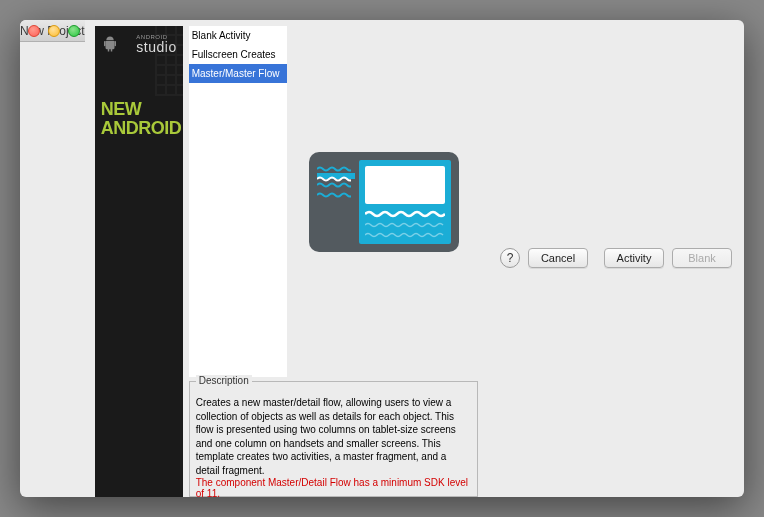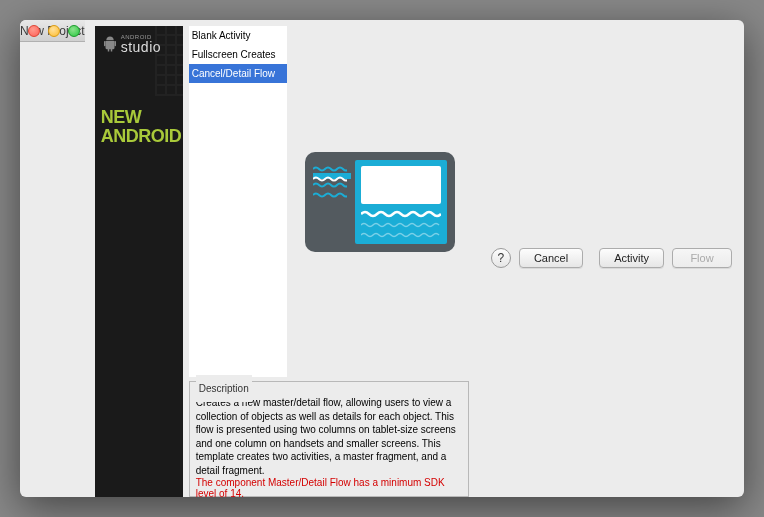--- a/index.html
+++ b/index.html
@@ -48,21 +48,21 @@
       background: #1a1a1a;
       position: relative;
       flex-shrink: 0;
       overflow: hidden;
     }
     .logo-block {
       padding: 8px 6px 10px 6px;
       background: #1a1a1a;
     }
     .android-icon {
-      display:flex; align-items:center; gap:2px; margin-bottom:14px;
+      display:flex; align-items:center; gap:2px; margin-bottom:6px;justify-content:space-between;
     }
     .droid {
       width: 18px; height: 18px; position: relative;
     }
     .droid svg { width:18px; height:18px; }
     .as-text { color:#aaa; line-height:1; }
     .as-android { font-size: 6px; letter-spacing: 0.5px; color:#999; }
     .as-studio { font-size: 14px; font-weight: 300; color:#ddd; letter-spacing:0.5px; }
     
     .new-project-label {
@@ -140,39 +140,39 @@
       font-size: 10px;
       position: relative;
       height: 116px;
       display:flex; flex-direction:column;
     }
     .desc-label {
       position: absolute;
       top: -7px;
       left: 6px;
       background: #ececec;
-      padding: 8px 3px;
+      padding: 0 3px;
       font-size: 10px;
       color: #333;
     }
     .desc-text { color:#000; line-height:1.35; margin-top:12px; }
     .desc-warning { color:#d40000; margin-top:auto; }
     
     .button-bar {
       display:flex; align-items:center; padding: 8px 12px 10px 12px;
       gap: 8px;
     }
     .help-btn {
       width:20px; height:20px; border-radius:50%; border:1px solid #999;
       background: linear-gradient(#fdfdfd,#e6e6e6); font-size:12px;
       display:flex; align-items:center; justify-content:center; color:#333;
       cursor:pointer;
     }
     .mac-btn {
-      height:20px; min-width:60px; padding: 0 14px;
+      height:20px; min-width:60px; padding: 0 7px;
       background: linear-gradient(#fdfdfd,#e6e6e6);
       border: 1px solid #acacac; border-radius:4px;
       font-size:11px; color:#222; cursor:pointer;
       box-shadow: 0 1px 0 rgba(0,0,0,0.08);
     }
     .mac-btn:disabled { color:#aaa; cursor:default; background:linear-gradient(#f6f6f6,#ececec); }
     .spacer { flex:1; }
   </style>
 </head>
 <body>
@@ -211,21 +211,21 @@
         <div>NEW</div>
         <div>ANDROID</div>
       </div>
     </div>
 
     <div class="main-area">
       <div class="upper">
         <div class="template-list" id="template-list">
             <div class="template-item">Blank Activity</div>
             <div class="template-item">Fullscreen Creates</div>
-            <div class="template-item selected">Cancel/Detail Flow</div>
+            <div class="template-item selected">Master/Master Flow</div>
           </div>
 
         <div class="preview-pane">
           <div class="tablet">
             <div class="tablet-left">
               <div class="wavy-row">
                   <svg width="34" height="6">
                     <path d="M0 3 Q3 0 6 3 T12 3 T18 3 T24 3 T30 3 T36 3" stroke="#1badd6" stroke-width="2" fill="none"></path>
                   </svg>
                 </div>
@@ -259,25 +259,25 @@
                   </svg>
               </div>
             </div>
           </div>
         </div>
       </div>
 
       <div class="description-panel">
         <div class="desc-label">Description</div>
         <div class="desc-text">Creates a new master/detail flow, allowing users to view a collection of objects as well as details for each object. This flow is presented using two columns on tablet-size screens and one column on handsets and smaller screens. This template creates two activities, a master fragment, and a detail fragment.</div>
-        <div class="desc-warning">The component Master/Detail Flow has a minimum SDK level of 14.</div>
+        <div class="desc-warning">The component Master/Detail Flow has a minimum SDK level of 11.</div>
       </div>
     </div>
   </div>
 
   <div class="button-bar">
     <div class="help-btn">?</div>
     <button class="mac-btn">Cancel</button>
     <div class="spacer"></div>
     <button class="mac-btn">Activity</button>
-    <button class="mac-btn" disabled="">Flow</button>
+    <button class="mac-btn" disabled="">Blank</button>
   </div>
 </div>
 
 </body></html>

